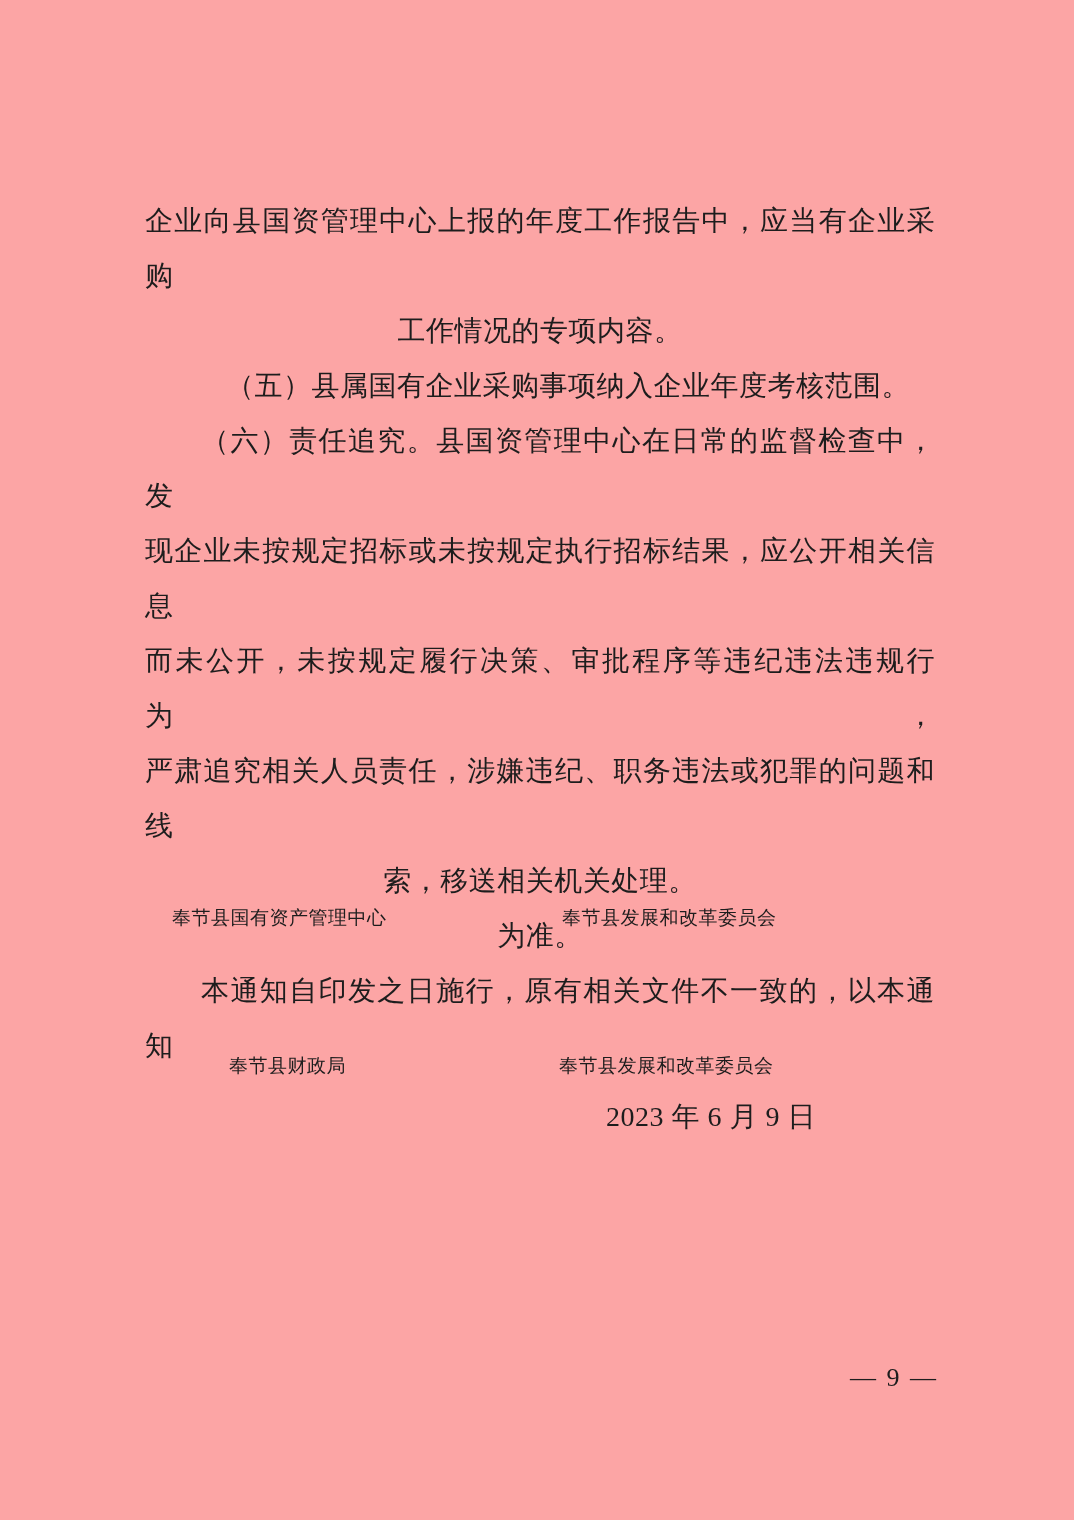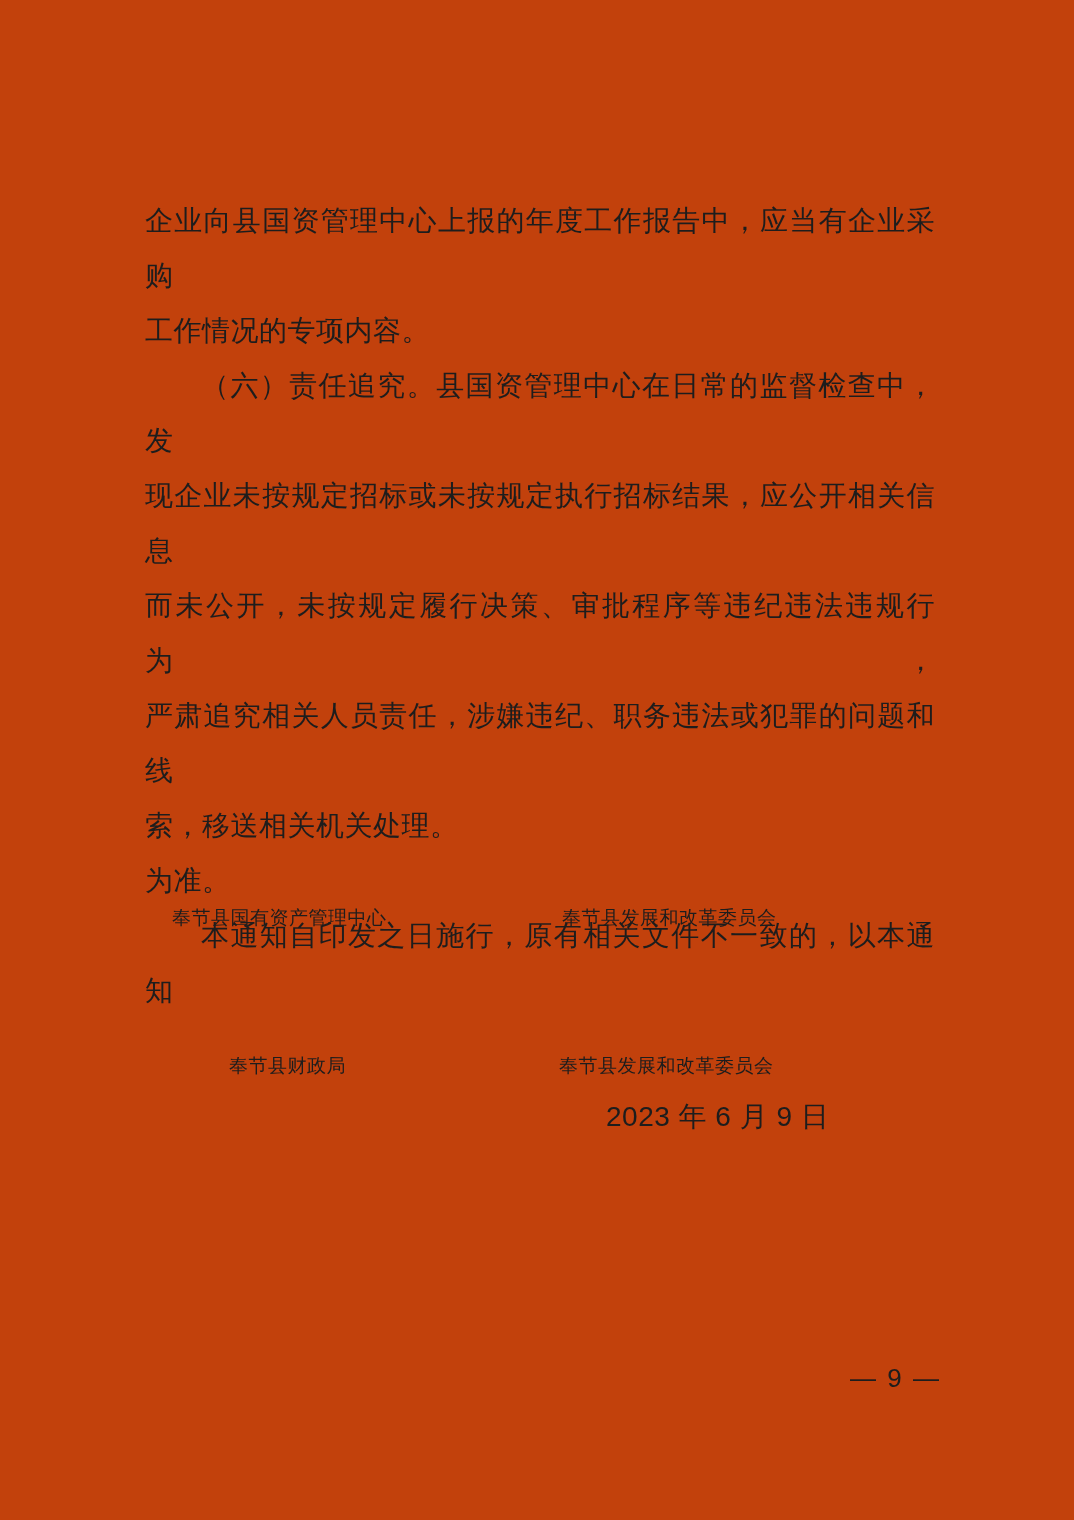--- a/index.html
+++ b/index.html
@@ -4,36 +4,37 @@
 <style>
   html, body {
     margin: 0;
     padding: 0;
     background: #e8e8e8;
   }
   .doc-page {
     position: relative;
     width: 1074px;
     height: 1520px;
-    background: #c2410c;
-    font-family: Liberation Sans, sans-serif;
+    background: #fca5a5;
+    font-family: Liberation Serif, serif;
     color: #1d1d1d;
     overflow: hidden;
   }
   .body-text {
     position: absolute;
     left: 145px;
     top: 193px;
     width: 790px;
   }
   .line {
     font-size: 28px;
     line-height: 55px;
     letter-spacing: 0.5px;
     white-space: pre;
+    text-align: center;
   }
   .line.indent {
     text-indent: 2em;
   }
   .line.justify {
     white-space: normal;
     text-align: justify;
     text-align-last: justify;
   }
   .sig {
@@ -59,20 +60,21 @@
   }
 </style>
 </head>
 <body>
 
 <div class="doc-page">
 
   <div class="body-text">
     <div class="line justify">企业向县国资管理中心上报的年度工作报告中，应当有企业采购</div>
     <div class="line">工作情况的专项内容。</div>
+    <div class="line indent">（五）县属国有企业采购事项纳入企业年度考核范围。</div>
     <div class="line indent justify">（六）责任追究。县国资管理中心在日常的监督检查中，发</div>
     <div class="line justify">现企业未按规定招标或未按规定执行招标结果，应公开相关信息</div>
     <div class="line justify">而未公开，未按规定履行决策、审批程序等违纪违法违规行为，</div>
     <div class="line justify">严肃追究相关人员责任，涉嫌违纪、职务违法或犯罪的问题和线</div>
     <div class="line">索，移送相关机关处理。</div>
     <div class="line">为准。</div>
     <div class="line indent justify">本通知自印发之日施行，原有相关文件不一致的，以本通知</div>
   </div>
 
   <div class="sig sig-row1-left">奉节县国有资产管理中心</div>

